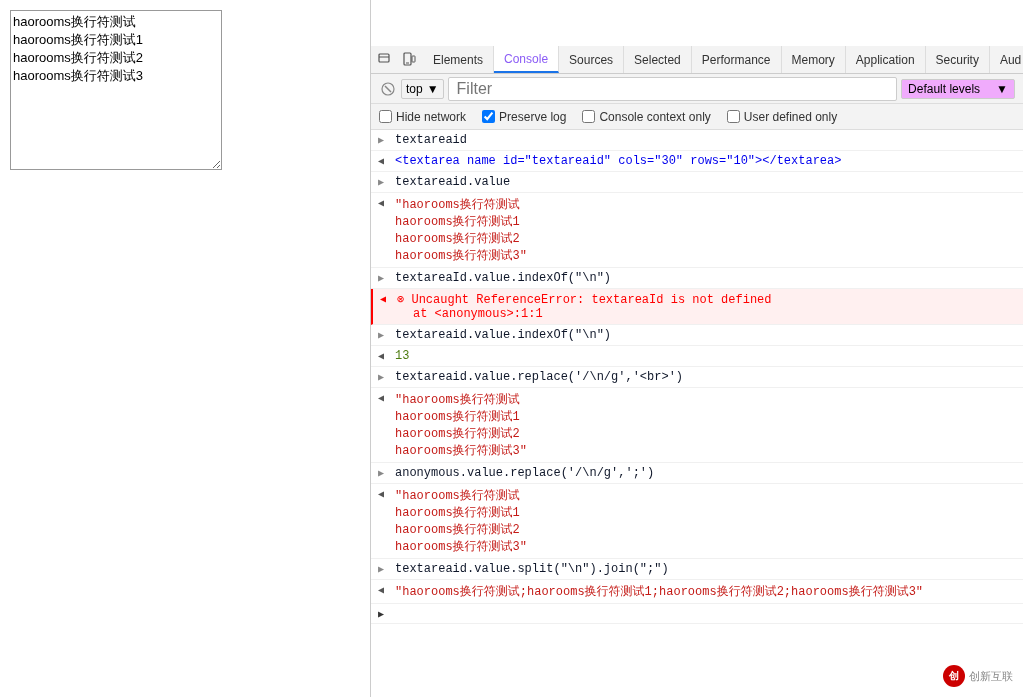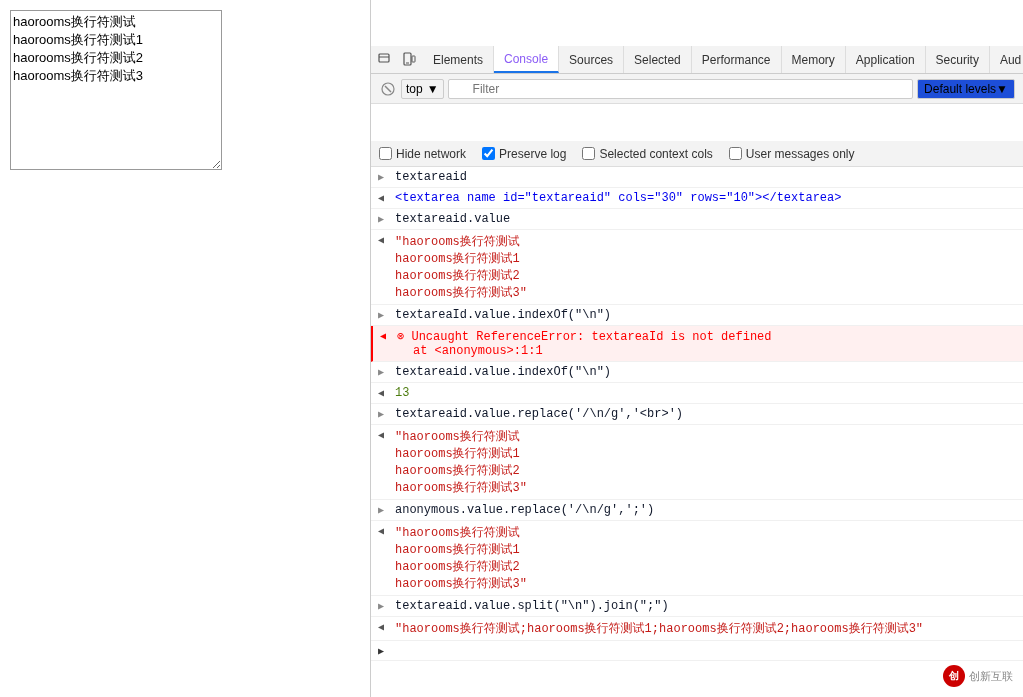--- a/index.html
+++ b/index.html
@@ -140,50 +140,49 @@
       padding: 2px 4px;
       font-size: 12px;
       cursor: pointer;
       gap: 4px;
       border-radius: 2px;
     }
 
     .filter-input {
       flex: 1;
       border: 1px solid #ccc;
-      padding: 2px 24px;
-      font-size: 12px;
+      padding: 2px 8px;
+      font-size: 16px;
       border-radius: 2px;
       outline: none;
     }
 
     .default-levels {
       display: flex;
       align-items: center;
-      background: #1d4ed8;
+      background: #f0abfc;
       border: 1px solid #ccc;
       padding: 2px 6px;
       font-size: 12px;
       cursor: pointer;
-      gap: 0;
+      gap: 16px;
       border-radius: 2px;
       white-space: nowrap;
     }
 
     
     .checkboxes-toolbar {
       display: flex;
       align-items: center;
       padding: 4px 8px;
       background: #f3f3f3;
       border-bottom: 1px solid #ddd;
       gap: 16px;
       height: 26px;
       flex-shrink: 0;
-      margin-top: 37px;
     }
 
     .checkbox-item {
       display: flex;
       align-items: center;
       gap: 4px;
       font-size: 12px;
       color: #333;
       cursor: pointer;
     }
@@ -327,25 +326,25 @@
     <label class="checkbox-item">
       <input type="checkbox" style="">
       <span>Hide network</span>
     </label>
     <label class="checkbox-item">
       <input type="checkbox" checked="" style="">
       <span>Preserve log</span>
     </label>
     <label class="checkbox-item">
       <input type="checkbox" style="">
-      <span>Selected context cols</span>
+      <span>Console context only</span>
     </label>
     <label class="checkbox-item">
       <input type="checkbox" style="">
-      <span>User messages only</span>
+      <span>User defined only</span>
     </label>
   </div>
 
   <div class="console-output">
 
     <div class="console-row">
       <span class="row-arrow">▶</span>
       <span class="row-content dark">textareaid</span>
     </div>
 

